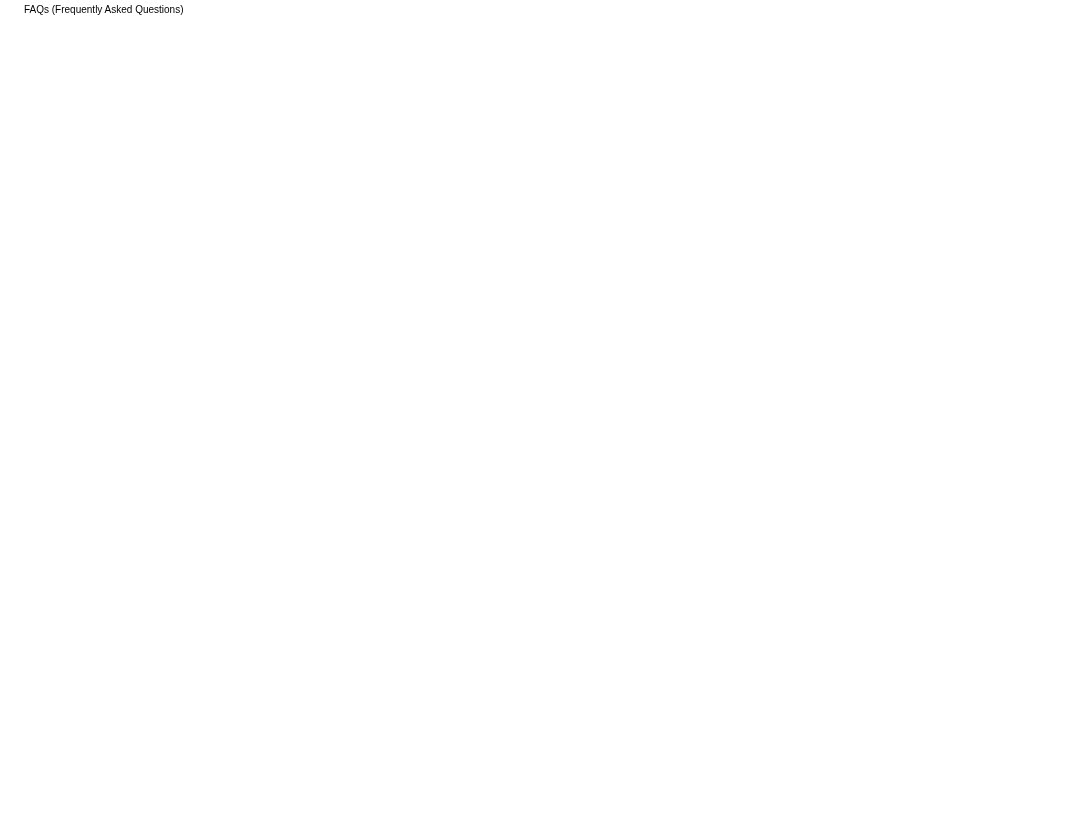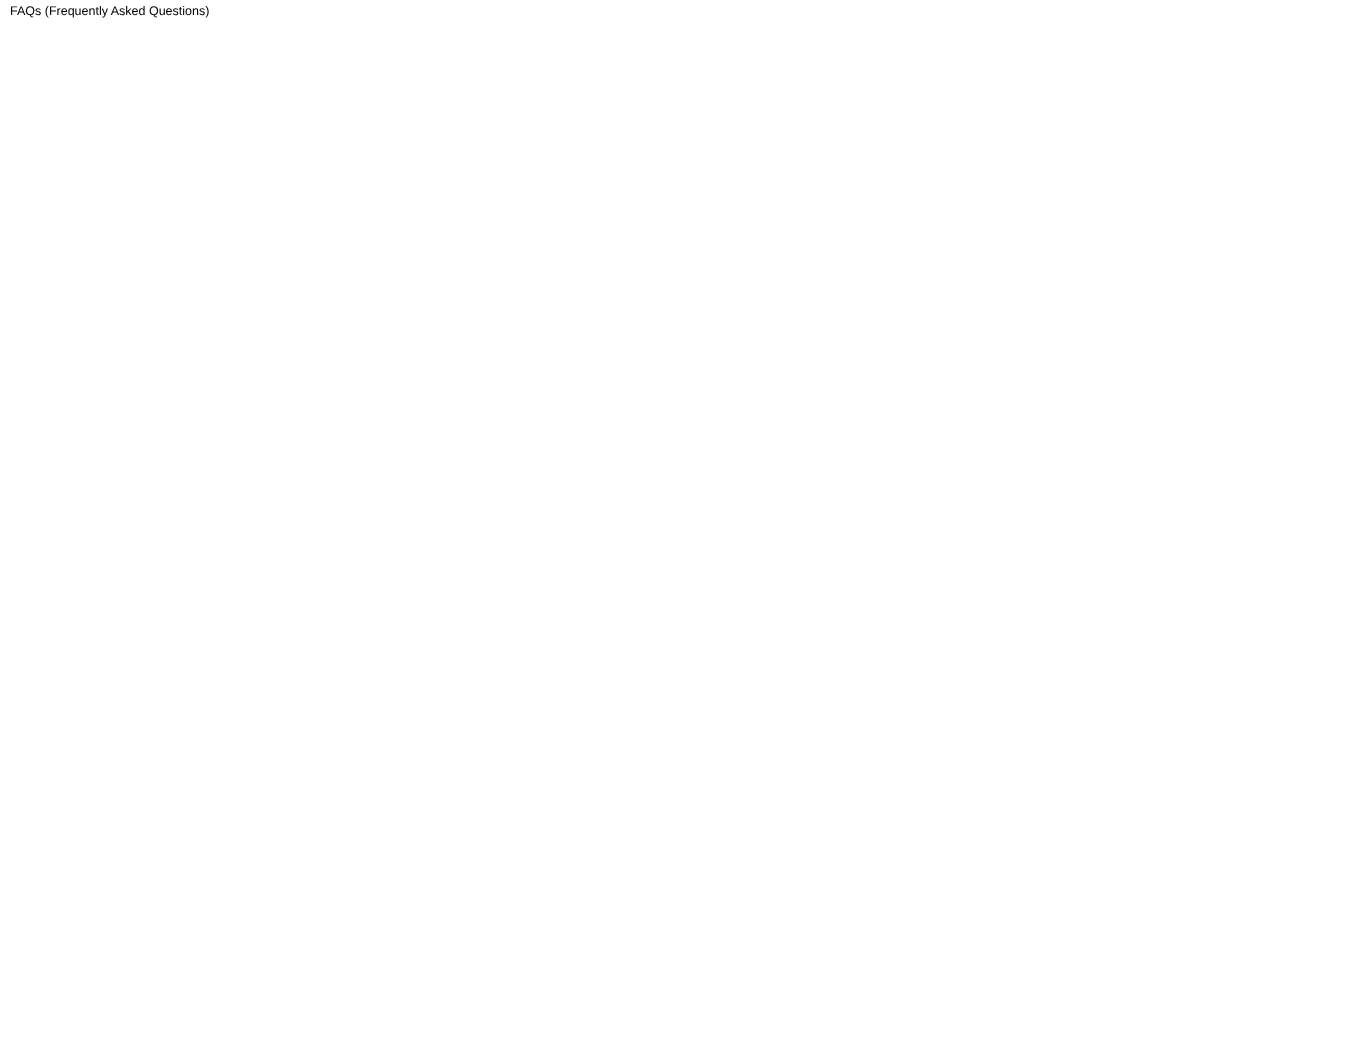--- a/index.html
+++ b/index.html
@@ -5,21 +5,21 @@
   body {
     margin: 0;
     padding: 0;
     background: #fff;
     font-family: Arial, Helvetica, sans-serif;
     color: #000;
     width: 1080px;
   }
   .header-text {
     font-size: 10px;
-    padding: 4px 8px;
+    padding: 4px 24px;
     color: #000;
   }
   .page-wrap {
     position: relative;
   }
   .left-stripe {
     position: absolute;
     left: 44px;
     top: 0;
     width: 18px;

